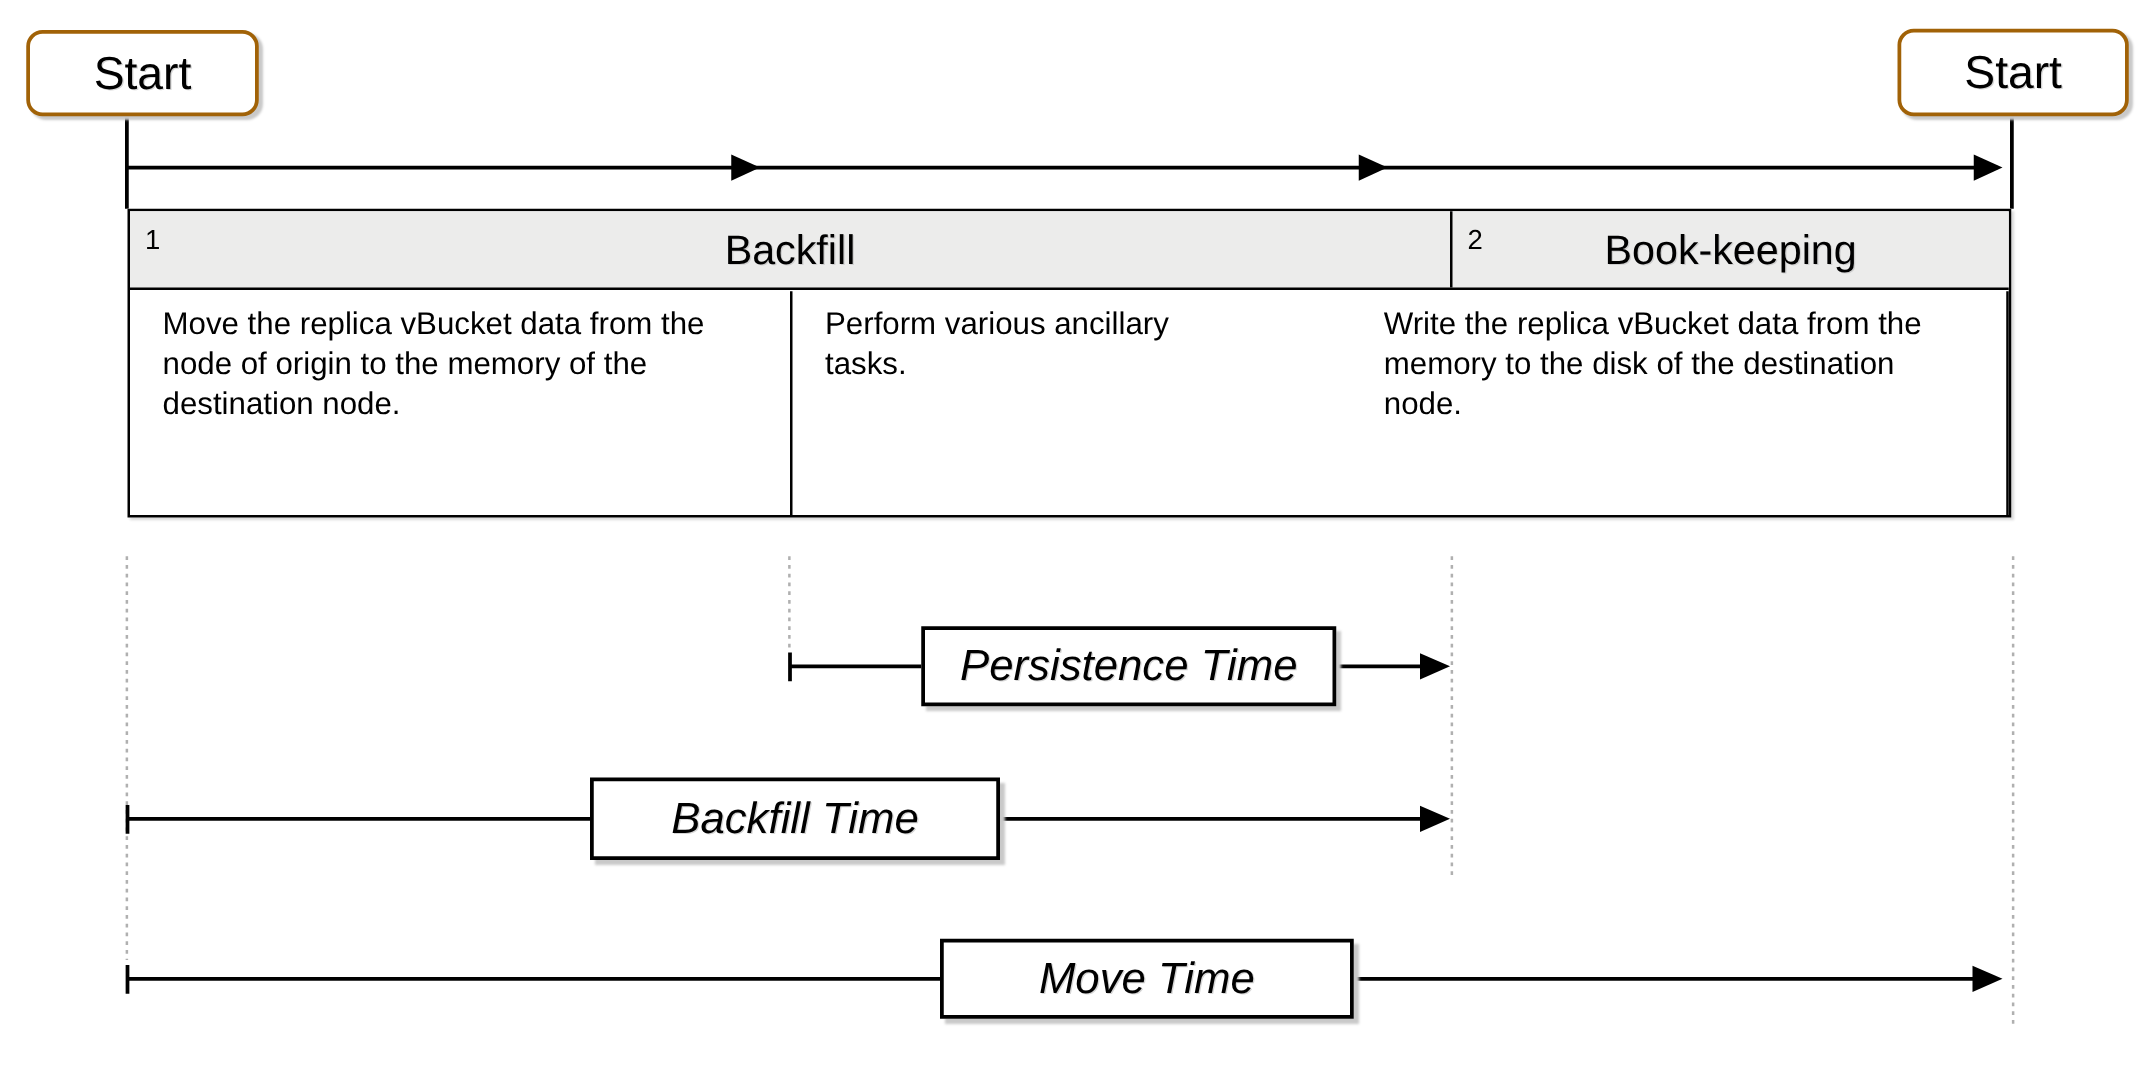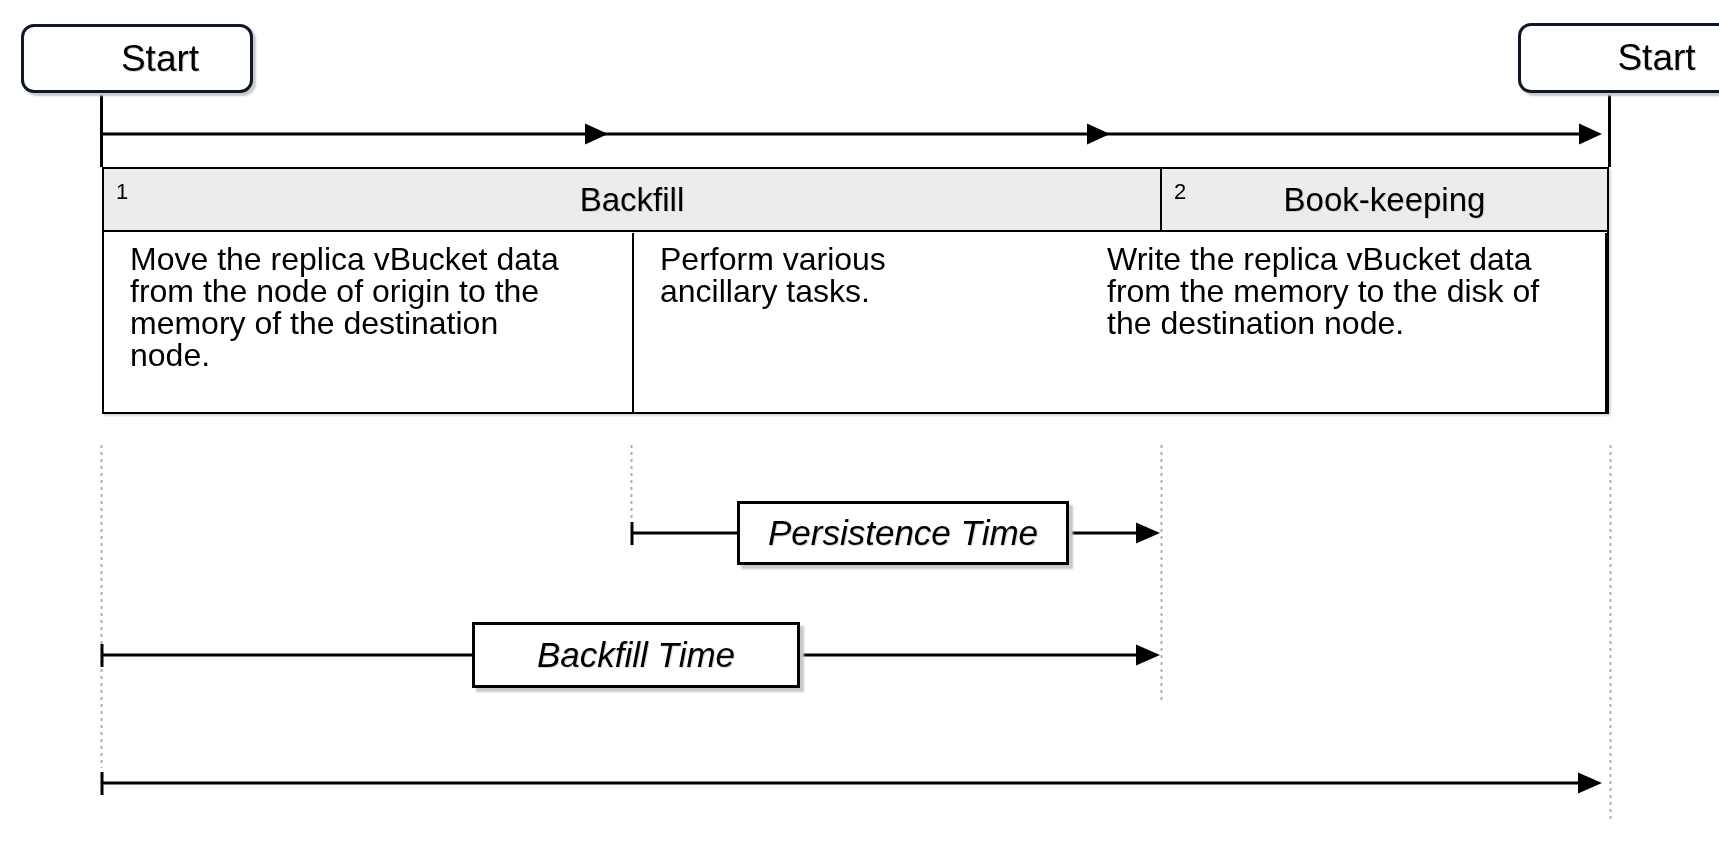--- a/index.html
+++ b/index.html
@@ -11,27 +11,26 @@
     color:#000;
     overflow:hidden;
   }
   svg{position:absolute;left:0;top:0;z-index:1;}
 
   
   .node{
     position:absolute;
     z-index:3;
     background:#ffffff;
-    border:3px solid #0f172a;
+    border:3px solid #a16207;
     border-radius:13px;
     box-shadow:3px 3px 2px #c9c9c9;
     display:flex;align-items:center;justify-content:center;
     font-size:37px;
     text-shadow:1px 1px 0 #d6d6d6;
-    padding-left:46px;
   }
   #start-node{left:21px;top:24px;width:180px;height:63px;}
   #finish-node{left:1518px;top:23px;width:179px;height:64px;}
 
   
   #phase-table{
     position:absolute;z-index:2;
     left:102px;top:167px;width:1503px;height:243px;
     border:2.5px solid #000;
     background:#fff;
@@ -53,21 +52,21 @@
   .hdr-cell.second{flex:1;}
   .phase-num{
     position:absolute;left:12px;top:12px;
     font-size:22px;line-height:22px;text-shadow:none;
   }
   .body-row{
     position:absolute;left:0;top:63.5px;bottom:0;width:100%;
     display:flex;background:#fff;
   }
   .body-cell{
-    font-size:32px;line-height:32px;
+    font-size:25px;line-height:32px;
     padding:10px 20px 0 26px;
     box-sizing:border-box;
   }
   .body-cell .txt{display:block;}
   .bc1{width:530px;border-right:2.5px solid #000;}
   .bc1 .txt{max-width:440px;}
   .bc2{width:526px;border-right:2.5px solid #000;}
   .bc2 .txt{max-width:440px;}
   .bc3{flex:1;}
   .bc3 .txt{max-width:345px;}
@@ -151,14 +150,17 @@
       </div>
     </div>
   </div>
 
   <div class="tl-box" id="persistence-box">
     <span>Persistence Time</span>
   </div>
   <div class="tl-box" id="backfill-box">
     <span>Backfill Time</span>
   </div>
+  <div class="tl-box" id="move-box">
+    <span>Move Time</span>
+  </div>
 
 </div>
 
 </body></html>

